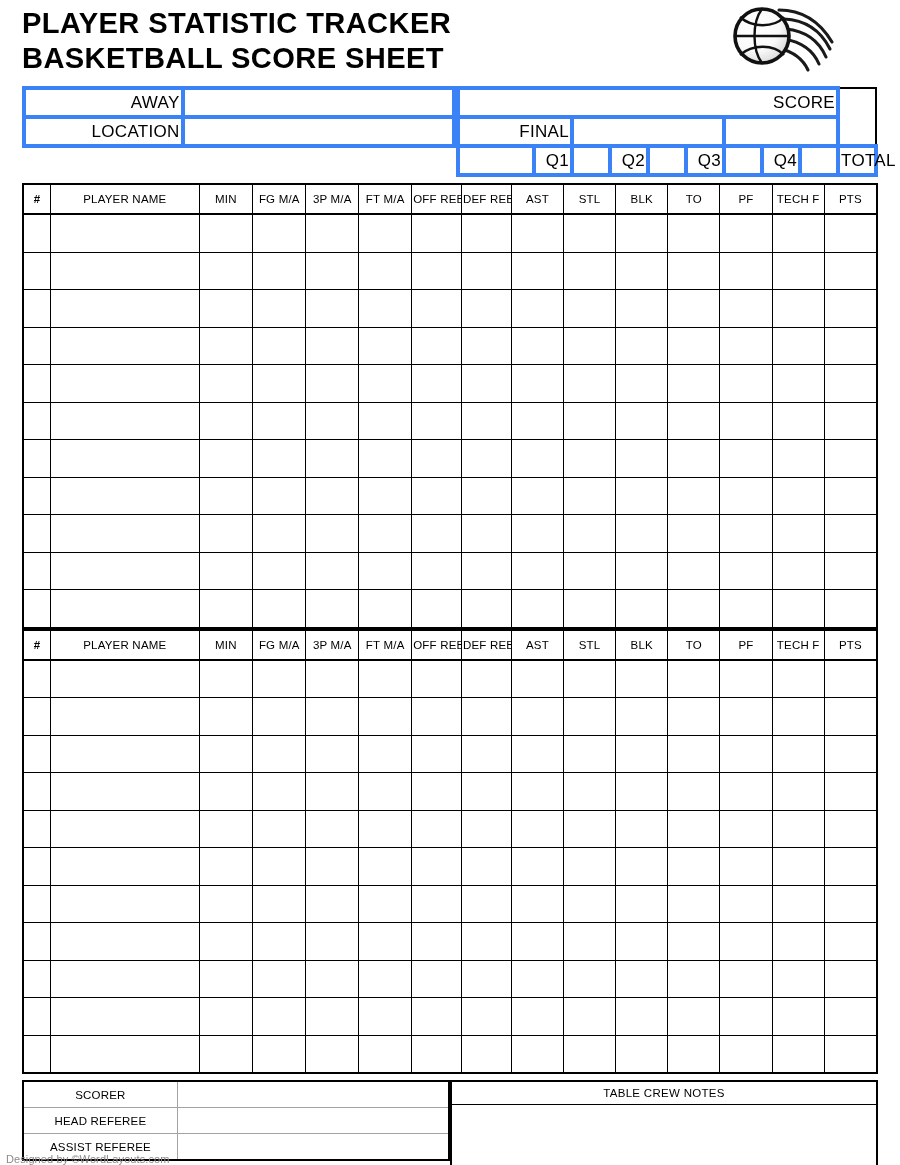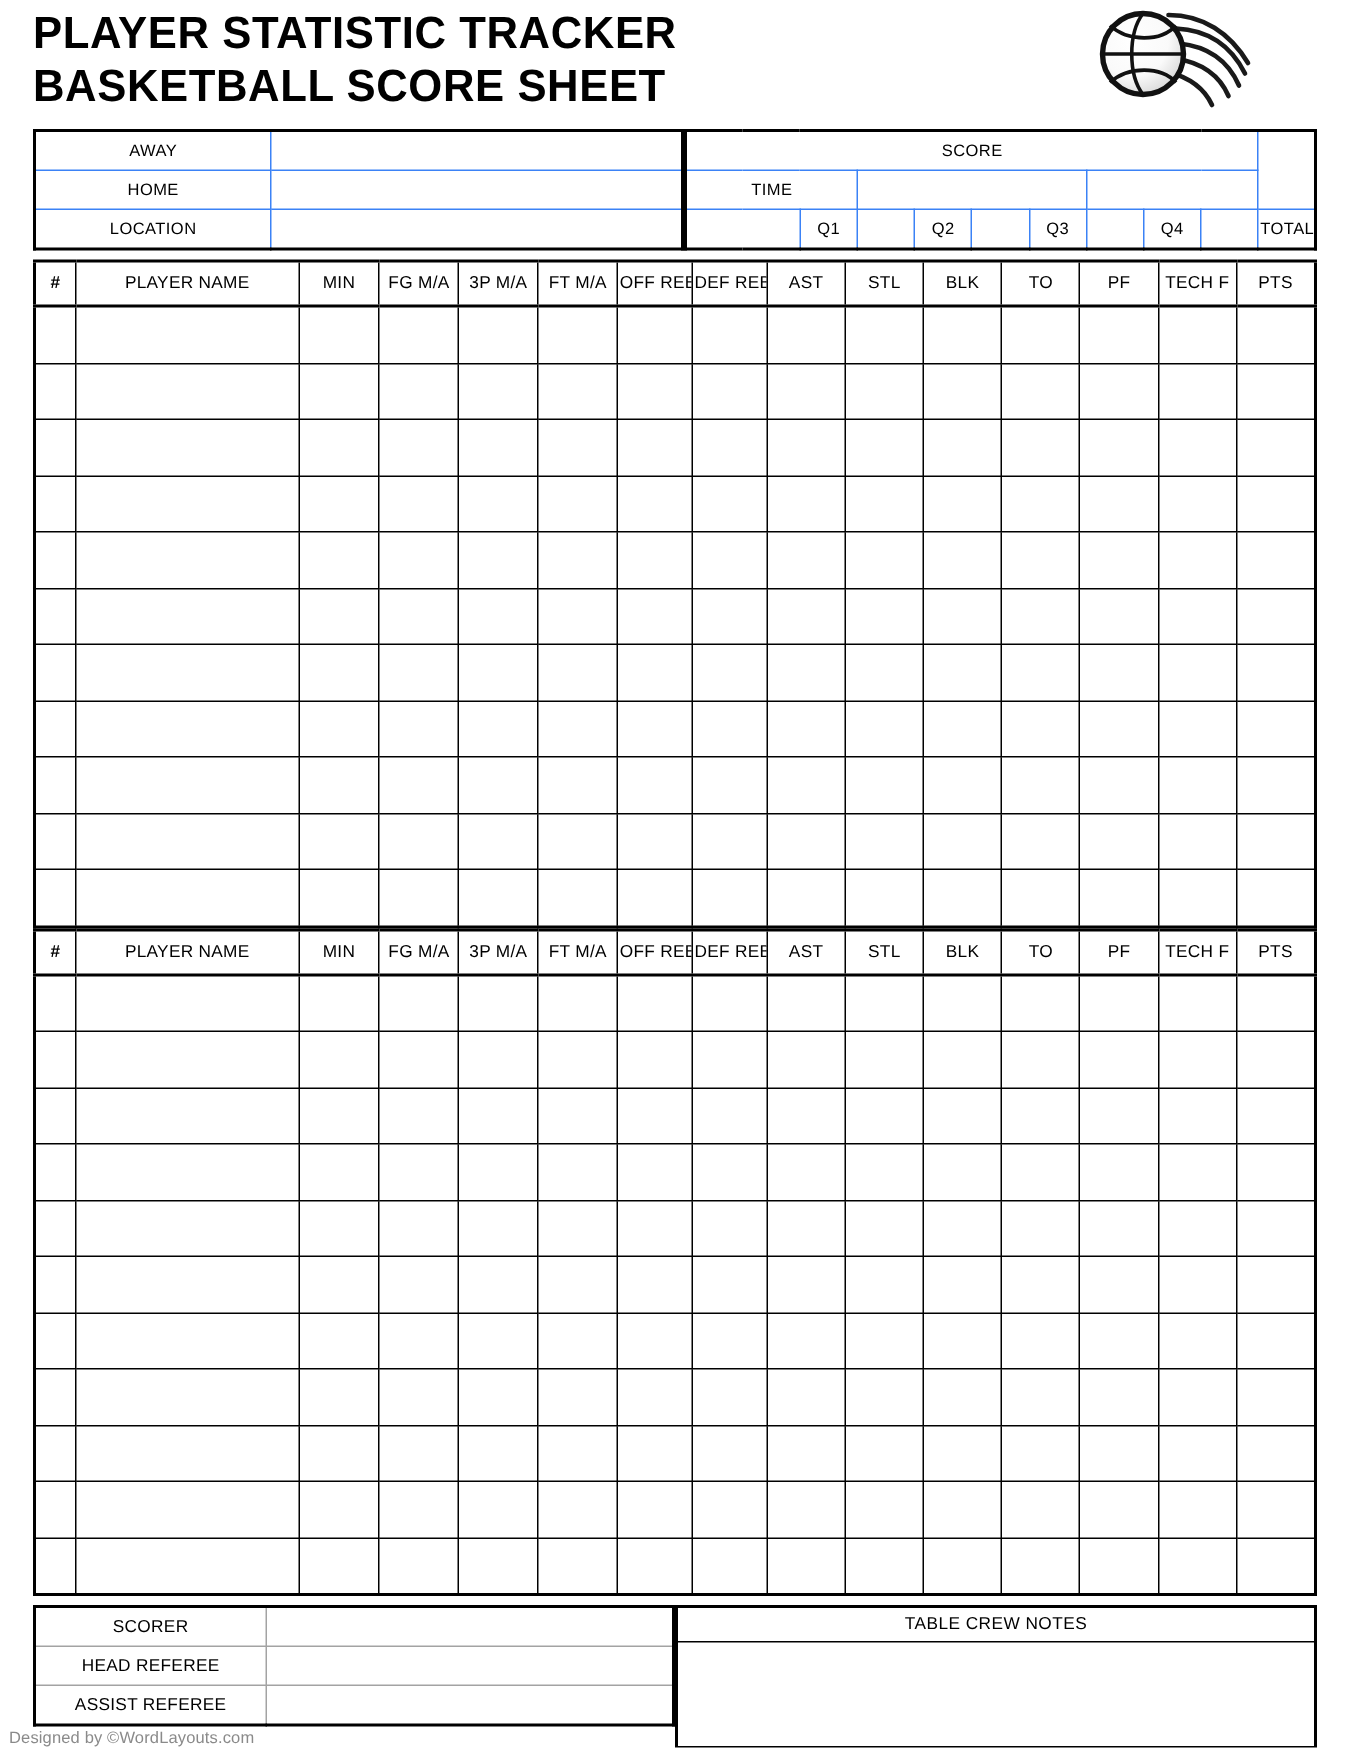--- a/index.html
+++ b/index.html
@@ -64,24 +64,24 @@
   .info-left { width: 434px; }
   .info-right { width: 422px; margin-left: 0; }
 
   .info-left table, .info-right table {
     border-collapse: collapse;
     table-layout: fixed;
     width: 100%;
     border: 2px solid #000;
   }
   .info-left td, .info-right td {
-    border: 1px solid #3b82f6;
+    border: 4px solid #3b82f6;
     height: 23px;
-    font-size: 11px;
-    text-align: center;
+    font-size: 17px;
+    text-align: right;
     vertical-align: middle;
     white-space: nowrap;
     letter-spacing: 0.3px;
   }
 
   
   .stats {
     border-collapse: collapse;
     table-layout: fixed;
     width: 856px;
@@ -205,39 +205,35 @@
   <div class="info-wrap">
 
     <div class="info-left">
       <table>
         <tbody>
             <tr>
           <td style="width:36%">AWAY</td>
           <td style="width:64%" colspan="2"></td>
         </tr>
         <tr>
-          <td>HOME</td>
-          <td colspan="2"></td>
-        </tr>
-        <tr>
           <td>LOCATION</td>
           <td colspan="2"></td>
         </tr>
       </tbody>
         </table>
     </div>
 
     <div class="info-right">
       <table>
         <tbody>
             <tr>
           <td colspan="10">SCORE</td>
         </tr>
         <tr>
-          <td colspan="3">TIME</td>
+          <td colspan="3">FINAL</td>
           <td colspan="4"></td>
           <td colspan="3"></td>
         </tr>
         <tr>
           <td colspan="2" style="width:18%"></td>
           <td style="width:7%">Q1</td>
           <td style="width:9%"></td>
           <td style="width:7%">Q2</td>
           <td style="width:9%"></td>
           <td style="width:7%">Q3</td>

